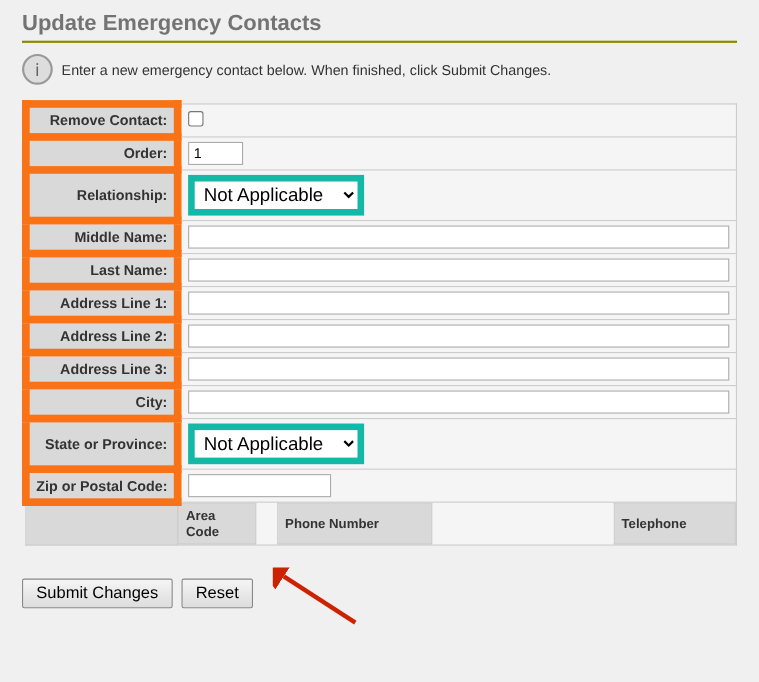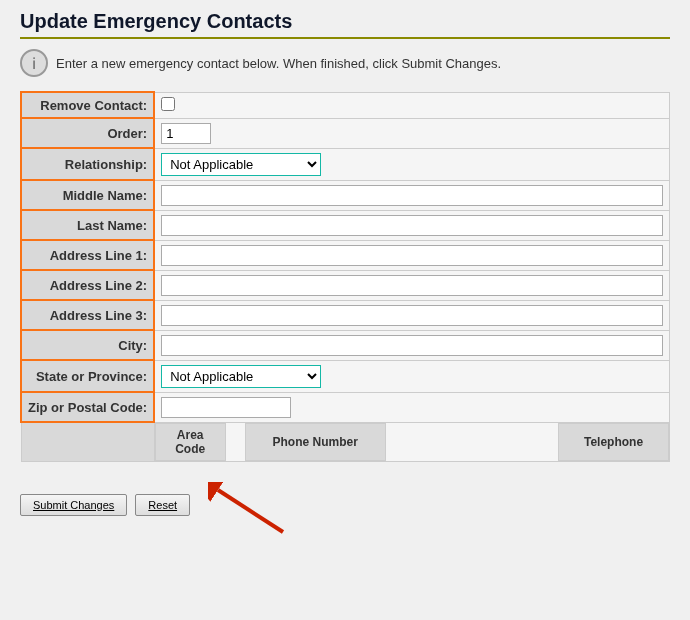--- a/index.html
+++ b/index.html
@@ -7,21 +7,21 @@
       font-family: Arial, Helvetica, sans-serif;
       font-size: 13px;
       background: #f0f0f0;
       color: #333;
       padding: 10px 20px;
       width: 690px;
     }
     h1 {
       font-size: 20px;
       font-weight: bold;
-      color: #0f172a;
+      color: #737373;
       margin-bottom: 4px;
     }
     .title-bar {
       border-bottom: 2px solid #8a8a00;
       margin-bottom: 10px;
     }
     .info-row {
       display: flex;
       align-items: center;
       gap: 8px;
@@ -49,73 +49,72 @@
       padding: 4px 6px;
       vertical-align: middle;
     }
     .label-cell {
       font-weight: bold;
       white-space: nowrap;
       width: 120px;
       text-align: right;
       padding-right: 8px;
       background: #d9d9d9;
-      border: 2px solid #f97316;
+      border: 7px solid #f97316;
     }
     .input-cell {
       background: #f5f5f5;
       border: 1px solid #ccc;
     }
     .input-cell input[type="text"] {
       width: 100%;
       border: 1px solid #aaa;
       padding: 2px 4px;
       font-size: 13px;
       background: white;
     }
     .input-cell input[type="checkbox"] {
       width: 14px;
       height: 14px;
     }
     .input-cell select {
-      border: 1px solid #14b8a6;
+      border: 6px solid #14b8a6;
       padding: 2px 4px;
-      font-size: 13px;
+      font-size: 17px;
       background: white;
       min-width: 160px;
     }
     .order-input {
       width: 50px !important;
     }
     .phone-header {
       background: #d9d9d9;
       font-weight: bold;
-      text-align: center;
+      text-align: left;
       border: 1px solid #ccc;
       padding: 3px 6px;
       font-size: 12px;
     }
     .area-code-input { width: 45px; }
     .phone-num-input { width: 110px; }
     .extension-input { width: 90px; }
     .btn-row {
       padding: 12px 0 8px 0;
       display: flex;
       align-items: center;
       gap: 8px;
       position: relative;
     }
     button {
       padding: 4px 12px;
-      font-size: 11px;
+      font-size: 15px;
       border: 1px solid #888;
       background: linear-gradient(to bottom, #f5f5f5, #ddd);
       cursor: pointer;
       border-radius: 2px;
-      text-decoration: underline;
     }
     .arrow-container {
       position: relative;
       display: inline-block;
       margin-left: 10px;
       margin-top: 8px;
     }
     .arrow-svg {
       display: block;
     }

